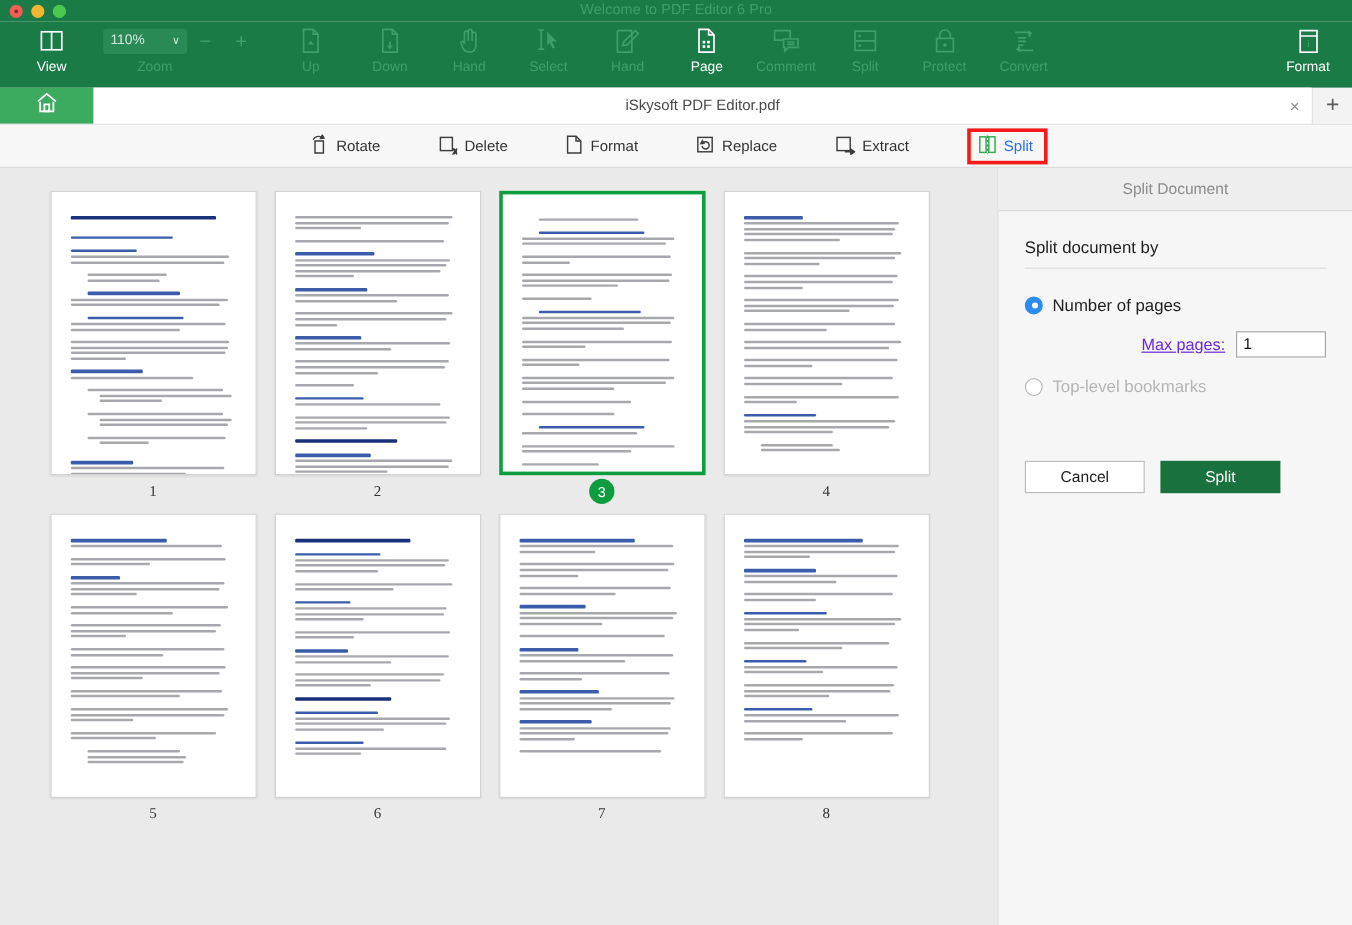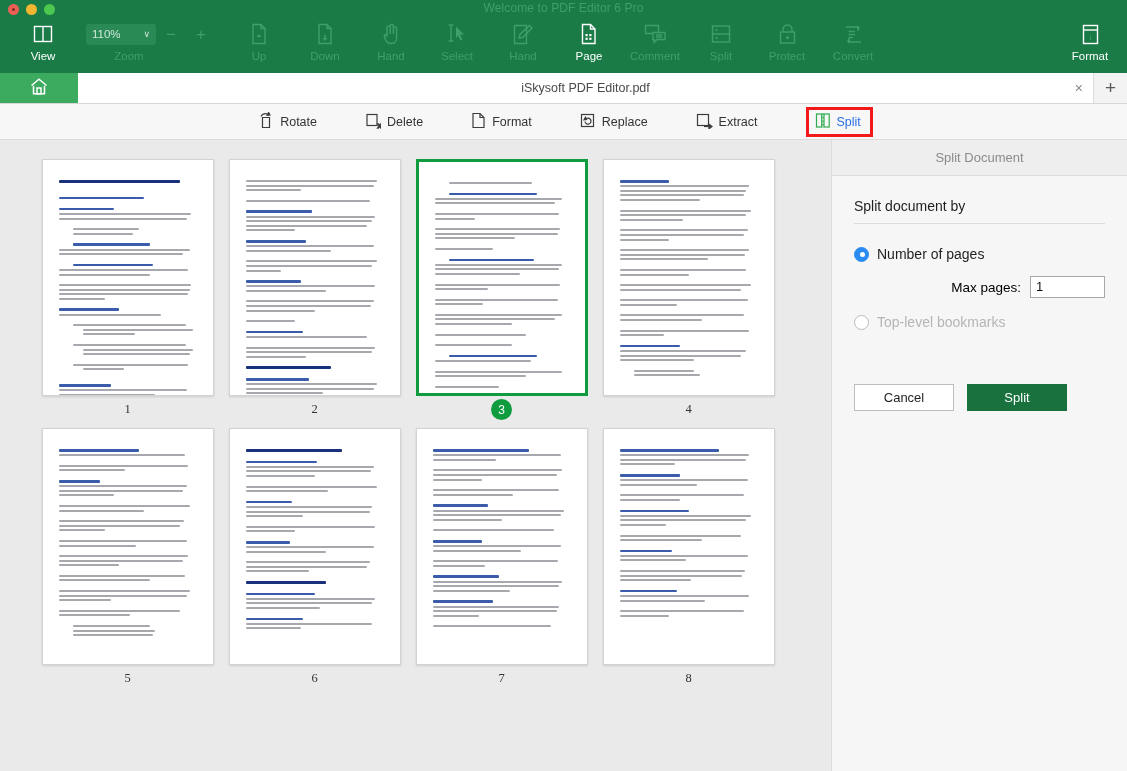--- a/index.html
+++ b/index.html
@@ -213,21 +213,21 @@
     content: ""; position: absolute; left: 4.5px; top: 4.5px;
     width: 5px; height: 5px; border-radius: 50%; background: #fff;
   }
   .radio-row .txt { font-size: 14px; color: #1f1f1f; }
   .radio-row.disabled .txt { color: #b5b5b5; }
 
   .maxrow {
     display: flex; align-items: center; justify-content: flex-end;
     gap: 9px; margin: 0 0 16px 0;
   }
-  .maxrow .lbl { font-size: 13.5px; color: #000000; }
+  .maxrow .lbl { font-size: 13.5px; color: #6d28d9; text-decoration: underline; }
   .maxinput {
     width: 75px; height: 22px; background: #fff;
     border: 1px solid #a9a9a9;
     font-size: 13px; color: #111;
     padding: 0 5px; line-height: 20px;
   }
 
   .btnrow { display: flex; gap: 13px; margin-top: 54px; }
   .btn {
     width: 100px; height: 27px;

